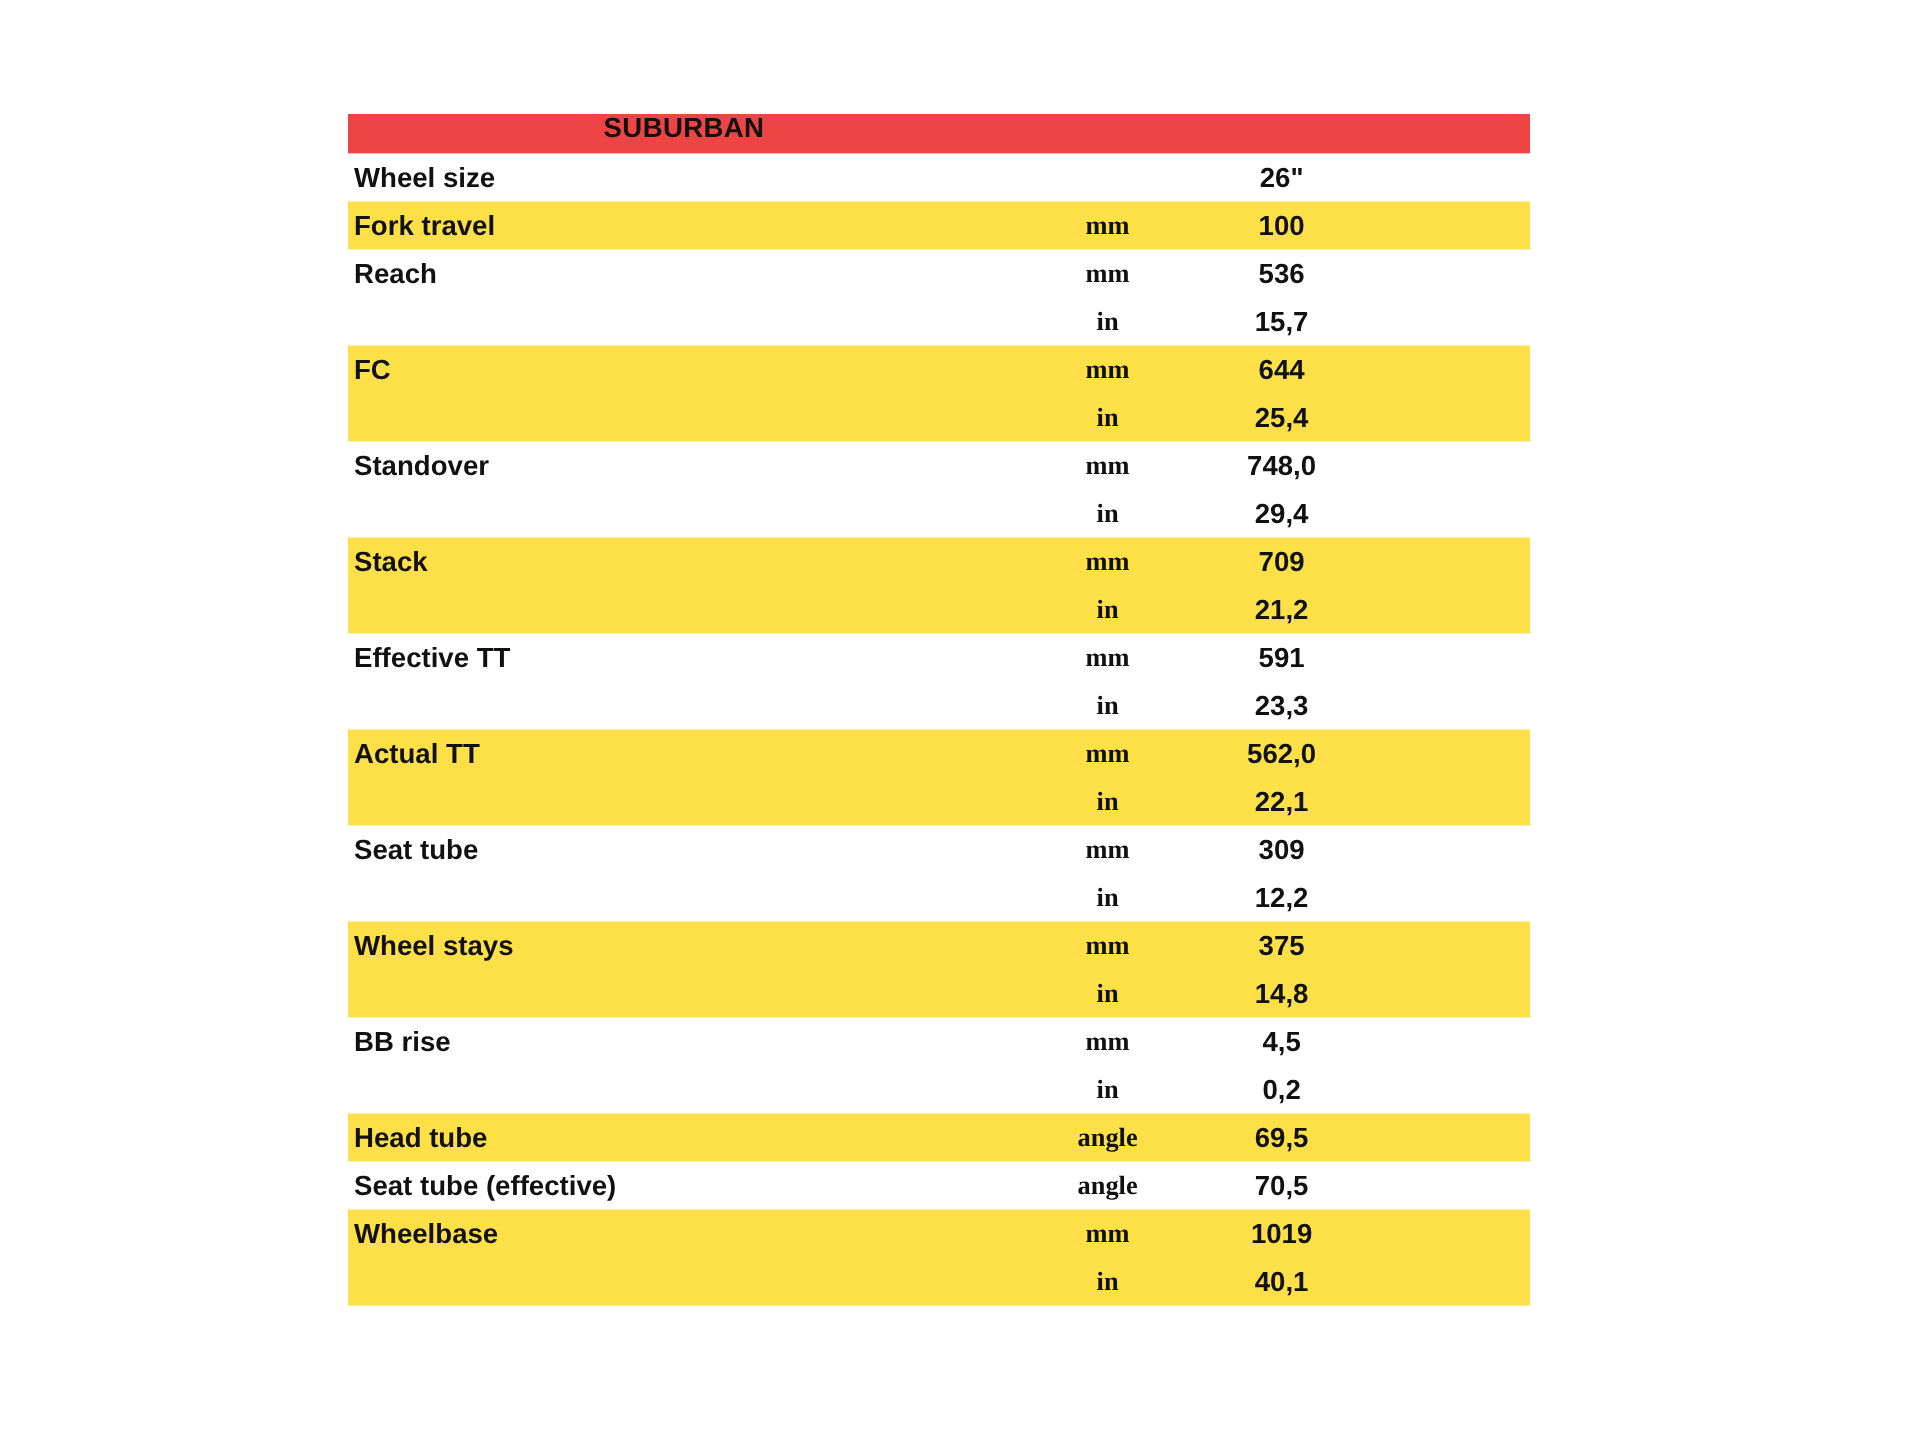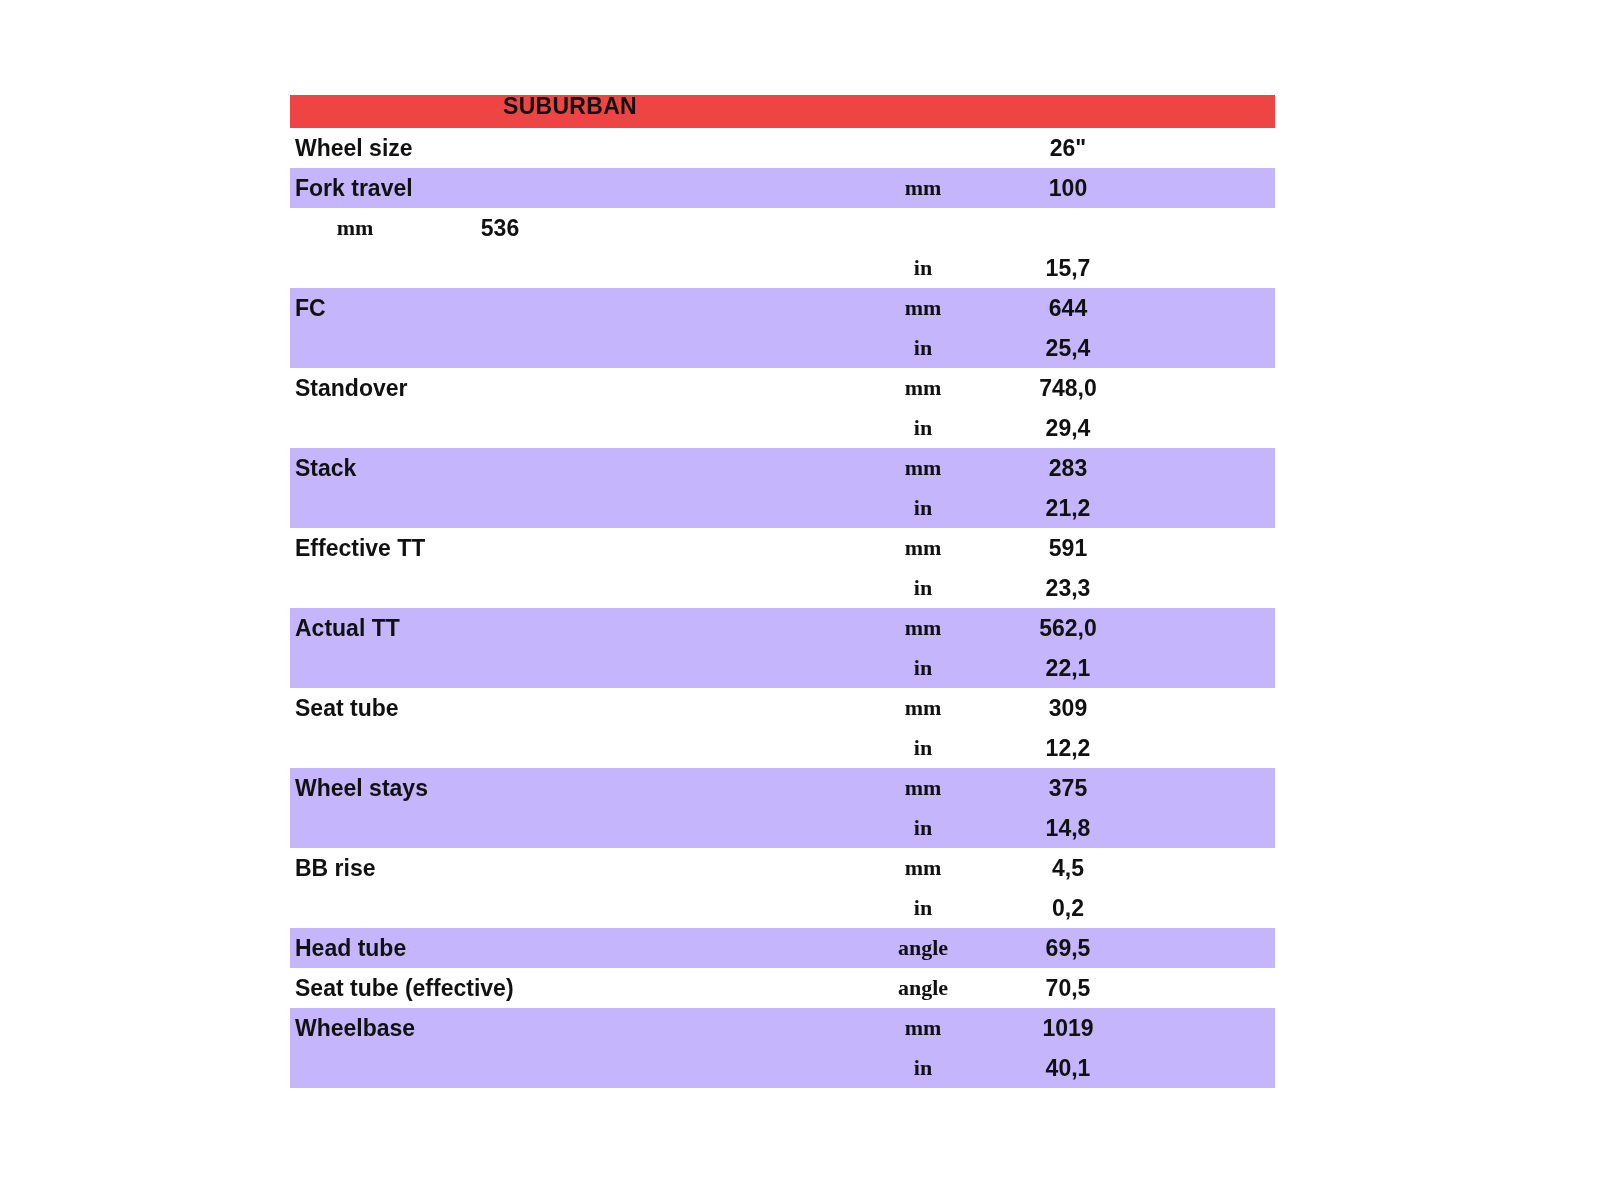--- a/index.html
+++ b/index.html
@@ -37,21 +37,21 @@
     letter-spacing: 0.3px;
     line-height: 1;
     padding-bottom: 2px;
   }
 
   
   .spec-group {
     background: #ffffff;
   }
   .spec-group.shaded {
-    background: #c4b5fd;
+    background: #fde047;
   }
 
   .spec-row {
     height: 40px;
     display: flex;
     align-items: center;
   }
 
   .spec-label {
     width: 568px;
@@ -108,20 +108,21 @@
       <div class="spec-group shaded">
         <div class="spec-row">
           <div class="spec-label">Fork travel</div>
           <div class="spec-unit">mm</div>
           <div class="spec-value">100</div>
           <div class="spec-trailing"></div>
         </div>
       </div>
       <div class="spec-group">
         <div class="spec-row">
+          <div class="spec-label">Reach</div>
           <div class="spec-unit">mm</div>
           <div class="spec-value">536</div>
           <div class="spec-trailing"></div>
         </div>
         <div class="spec-row">
           <div class="spec-label"></div>
           <div class="spec-unit">in</div>
           <div class="spec-value">15,7</div>
           <div class="spec-trailing"></div>
         </div>
@@ -151,21 +152,21 @@
           <div class="spec-label"></div>
           <div class="spec-unit">in</div>
           <div class="spec-value">29,4</div>
           <div class="spec-trailing"></div>
         </div>
       </div>
       <div class="spec-group shaded">
         <div class="spec-row">
           <div class="spec-label">Stack</div>
           <div class="spec-unit">mm</div>
-          <div class="spec-value">283</div>
+          <div class="spec-value">709</div>
           <div class="spec-trailing"></div>
         </div>
         <div class="spec-row">
           <div class="spec-label"></div>
           <div class="spec-unit">in</div>
           <div class="spec-value">21,2</div>
           <div class="spec-trailing"></div>
         </div>
       </div>
       <div class="spec-group">

